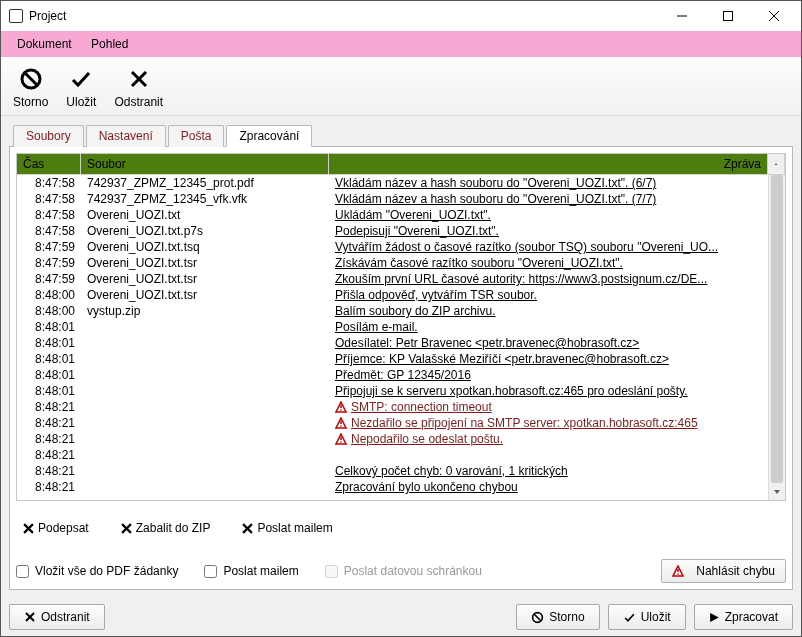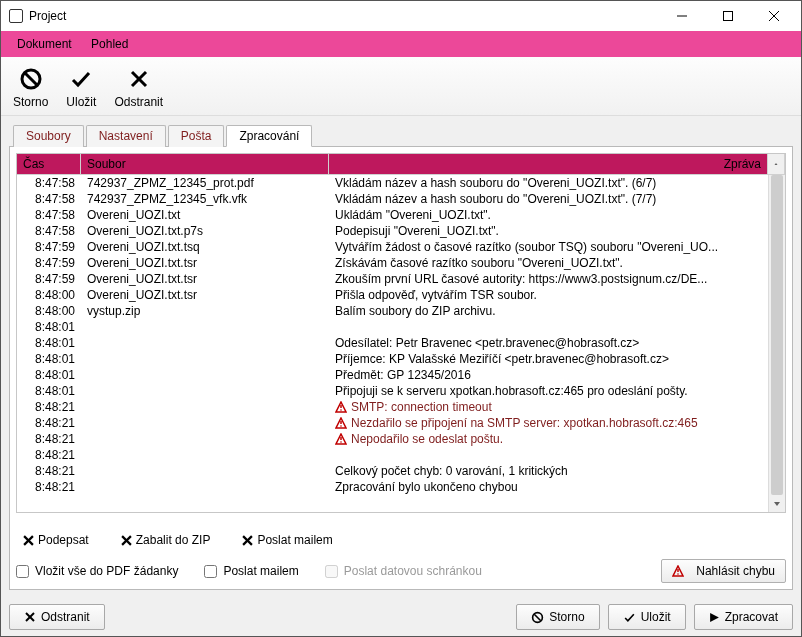--- a/index.html
+++ b/index.html
@@ -5,60 +5,60 @@
 * { box-sizing: border-box; margin: 0; padding: 0; font-family: 'Segoe UI', Tahoma, sans-serif; font-size: 12px; }
 body { background: #f0f0f0; width: 802px; height: 637px; overflow: hidden; }
 
 .window { width: 802px; height: 637px; background: #fff; border: 1px solid #555; display: flex; flex-direction: column; }
 .titlebar { height: 30px; background: #fff; display: flex; align-items: center; padding: 0 4px 0 8px; }
 .titlebar .app-icon { width: 14px; height: 14px; border: 1.5px solid #333; border-radius: 2px; margin-right: 6px; }
 .titlebar .title { flex: 1; font-size: 12px; }
 .titlebar .win-btn { width: 46px; height: 30px; display: flex; align-items: center; justify-content: center; cursor: pointer; }
 .titlebar .win-btn svg { width: 10px; height: 10px; stroke: #000; stroke-width: 1; fill: none; }
 
-.menubar { padding: 2px 8px; background: #ec4899; }
+.menubar { padding: 2px 8px; background: #f9a8d4; }
 .menubar span { padding: 4px 8px; cursor: pointer; display: inline-block; }
 
 .toolbar { padding: 8px 12px 6px 12px; display: flex; gap: 18px; background: linear-gradient(#fdfdfd,#f1f1f1); border-bottom: 1px solid #ddd; }
 .tool-btn { display: flex; flex-direction: column; align-items: center; gap: 2px; cursor: pointer; }
 .tool-btn .icon-wrap { width: 28px; height: 28px; display:flex; align-items:center; justify-content:center; }
 
 .content-area { flex:1; padding: 8px; background: #f0f0f0; display:flex; flex-direction:column; }
 .tabs { display:flex; position:relative; top:1px; z-index:2; margin-left:4px;}
 .tab { padding: 3px 12px; background:#f4f4f4; border:1px solid #b9b9b9; border-bottom:none; margin-right:2px; cursor:pointer; border-radius:2px 2px 0 0; color:#7f1d1d;}
 .tab.active { background:#fff; border-bottom:1px solid #fff; color:#000;}
 .tab-panel { flex:1; background:#fff; border:1px solid #b9b9b9; padding:6px; display:flex; flex-direction:column; overflow:hidden;}
 
 .table-wrap { flex:1; border:1px solid #c7c7c7; display:flex; flex-direction:column; overflow:hidden;}
-.thead { display:flex; background:#be185d; border-bottom:1px solid #d0d0d0; }
+.thead { display:flex; background:#4d7c0f; border-bottom:1px solid #d0d0d0; }
 .thead .th { padding:3px 6px; border-right:1px solid #d0d0d0; font-weight:normal; }
 .th-time { width:64px;}
 .th-file { width:248px;}
 .th-msg { flex:1;text-align:right;}
 .th-scroll { width:17px; padding:0; display:flex; align-items:center; justify-content:center; background:#f0f0f0;}
 .tbody-outer { flex:1; display:flex; overflow:hidden;}
 .tbody { flex:1; overflow:hidden; }
 .row { display:flex; padding:0 0; line-height:16px;}
 .row .cell { padding:0 6px; white-space:nowrap; overflow:hidden; text-overflow:ellipsis;}
 .c-time { width:64px; text-align:right; padding-right:10px;}
 .c-file { width:248px;}
-.c-msg { flex:1; display:flex; align-items:center; gap:4px;}
+.c-msg { flex:1; display:flex; align-items:center; gap:4px;text-decoration:underline;}
 .c-msg.err { color:#7f1d1d;}
 .warn-icon { display:inline-flex; width:12px; height:12px; }
 .warn-icon svg { width:12px; height:12px; }
 .vscroll { width:17px; background:#f0f0f0; border-left:1px solid #dcdcdc; display:flex; flex-direction:column;}
 .vscroll .arrow { height:17px; display:flex; align-items:center; justify-content:center;}
 .vscroll .track { flex:1; position:relative;}
 .vscroll .thumb { position:absolute; left:2px; right:2px; top:0; bottom:0; background:#cdcdcd; border-radius:2px;}
 
 .panel-btn-row { display:flex; gap:18px; margin-top:16px;}
 .x-btn { padding:3px 6px; cursor:pointer; display:flex; align-items:center; gap:4px; border:1px solid transparent;}
 .x-btn svg { width:11px; height:11px; }
 
-.check-row { display:flex; gap:26px; margin-top:8px; align-items:center;}
+.check-row { display:flex; gap:26px; margin-top:20px; align-items:center;}
 .check { display:flex; align-items:center; gap:6px; cursor:pointer;}
 .check input { width:13px; height:13px;}
 .check.disabled { color:#9a9a9a;}
 .spacer { flex:1;}
 .report-btn { padding:4px 10px; background:linear-gradient(#fdfdfd,#ececec); border:1px solid #b0b0b0; border-radius:2px; cursor:pointer; display:flex; align-items:center; gap:12px;}
 
 .footer { padding:6px 8px; background:#f0f0f0; display:flex; gap:8px;}
 .ft-btn { padding:5px 14px; background:linear-gradient(#fdfdfd,#ececec); border:1px solid #a8a8a8; border-radius:2px; cursor:pointer; display:flex; align-items:center; gap:5px;}
 </style>
 </head>
@@ -200,20 +200,23 @@
               <div class="row">
                 <div class="cell c-time">8:48:00</div>
                 <div class="cell c-file">vystup.zip</div>
                 <div class="cell c-msg">
                   <span>Balím soubory do ZIP archivu.</span>
                 </div>
               </div>
               <div class="row">
                 <div class="cell c-time">8:48:01</div>
                 <div class="cell c-file"></div>
+                <div class="cell c-msg">
+                  <span>Posílám e-mail.</span>
+                </div>
               </div>
               <div class="row">
                 <div class="cell c-time">8:48:01</div>
                 <div class="cell c-file"></div>
                 <div class="cell c-msg">
                   <span>Odesílatel: Petr Bravenec &lt;petr.bravenec@hobrasoft.cz&gt;</span>
                 </div>
               </div>
               <div class="row">
                 <div class="cell c-time">8:48:01</div>

